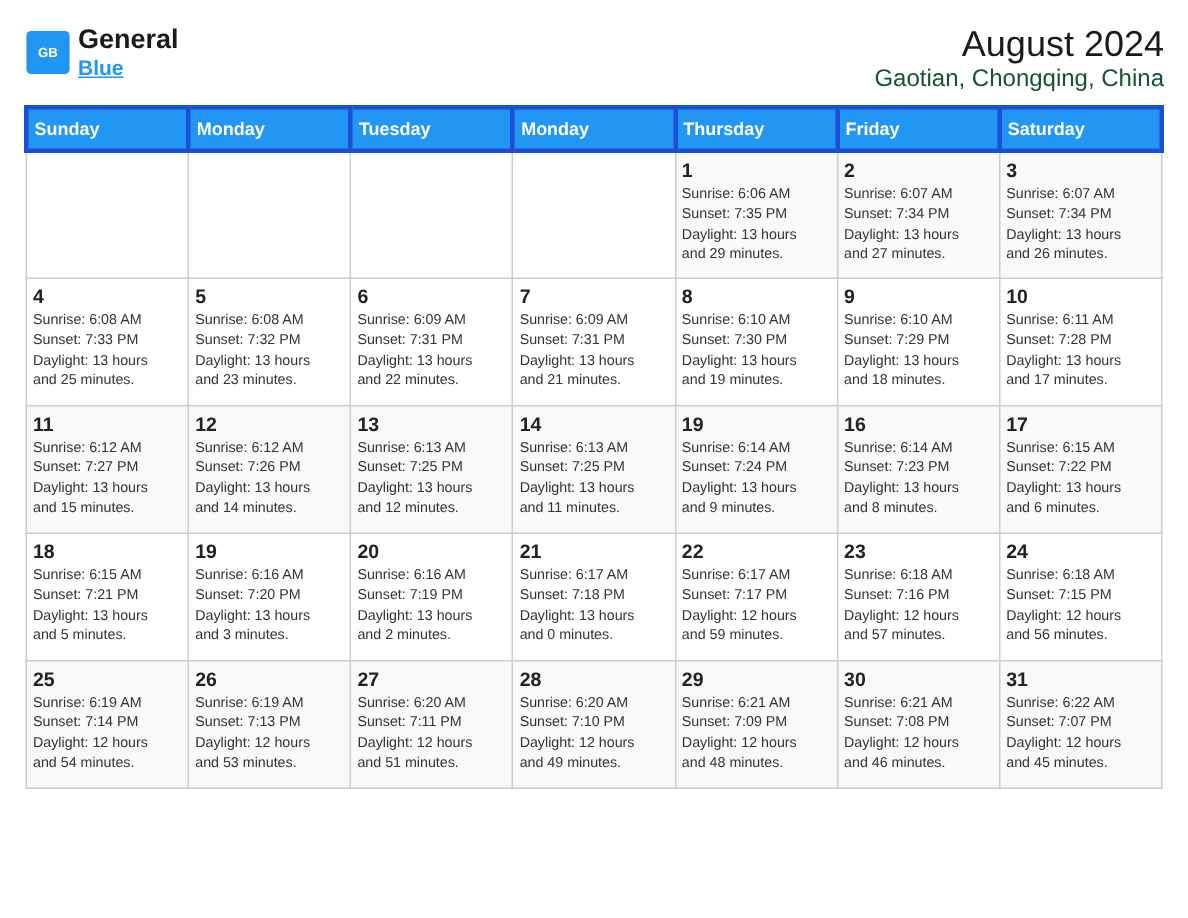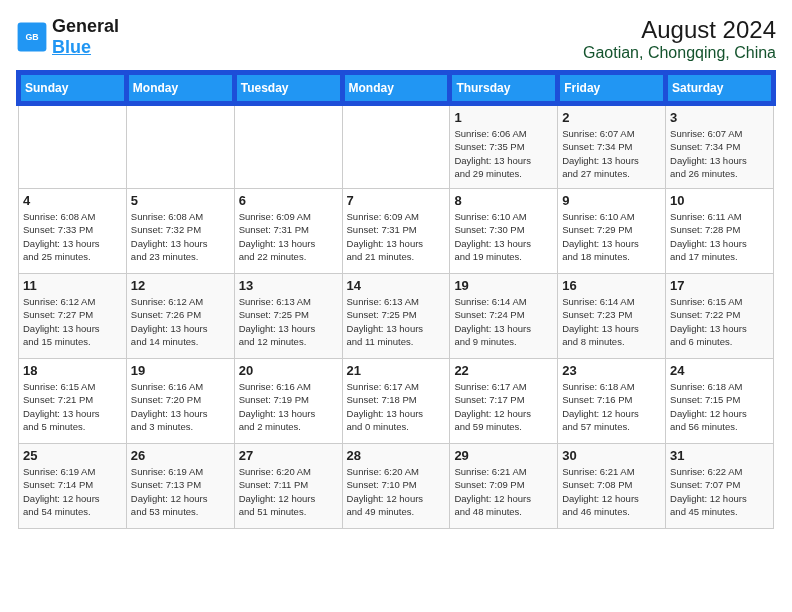--- a/index.html
+++ b/index.html
@@ -44,21 +44,21 @@
     }
     thead tr {
       background: #2196F3;
     }
     thead th {
       color: #fff;
       font-size: 12px;
       font-weight: bold;
       padding: 6px 4px;
       text-align: left;
-      border: 5px solid #1d4ed8;
+      border: 3px solid #1d4ed8;
     }
     tbody td {
       border: 1px solid #ccc;
       vertical-align: top;
       padding: 4px;
       font-size: 10px;
       color: #333;
       height: 85px;
       background: #fff;
     }
@@ -81,21 +81,21 @@
 <body>
 
 <div class="header">
   <div class="logo">
     <svg class="logo-icon" viewBox="0 0 40 40">
       <rect x="2" y="2" width="36" height="36" rx="4" fill="#2196F3"></rect>
       <text x="20" y="24" text-anchor="middle" fill="white" font-size="11" font-weight="bold" font-family="Arial">GB</text>
     </svg>
     <div>
       <div style="font-size:18px;font-weight:bold;color:#1a1a1a;">General</div>
-      <div style="font-size:18px;font-weight:bold;color:#2196F3;text-decoration:underline;">Blue</div>
+      <div style="font-size:14px;font-weight:bold;color:#2196F3;text-decoration:underline;">Blue</div>
     </div>
   </div>
   <div class="title-block">
     <div class="month-year">August 2024</div>
     <div class="location">Gaotian, Chongqing, China</div>
   </div>
 </div>
 
 <table>
   <thead>

